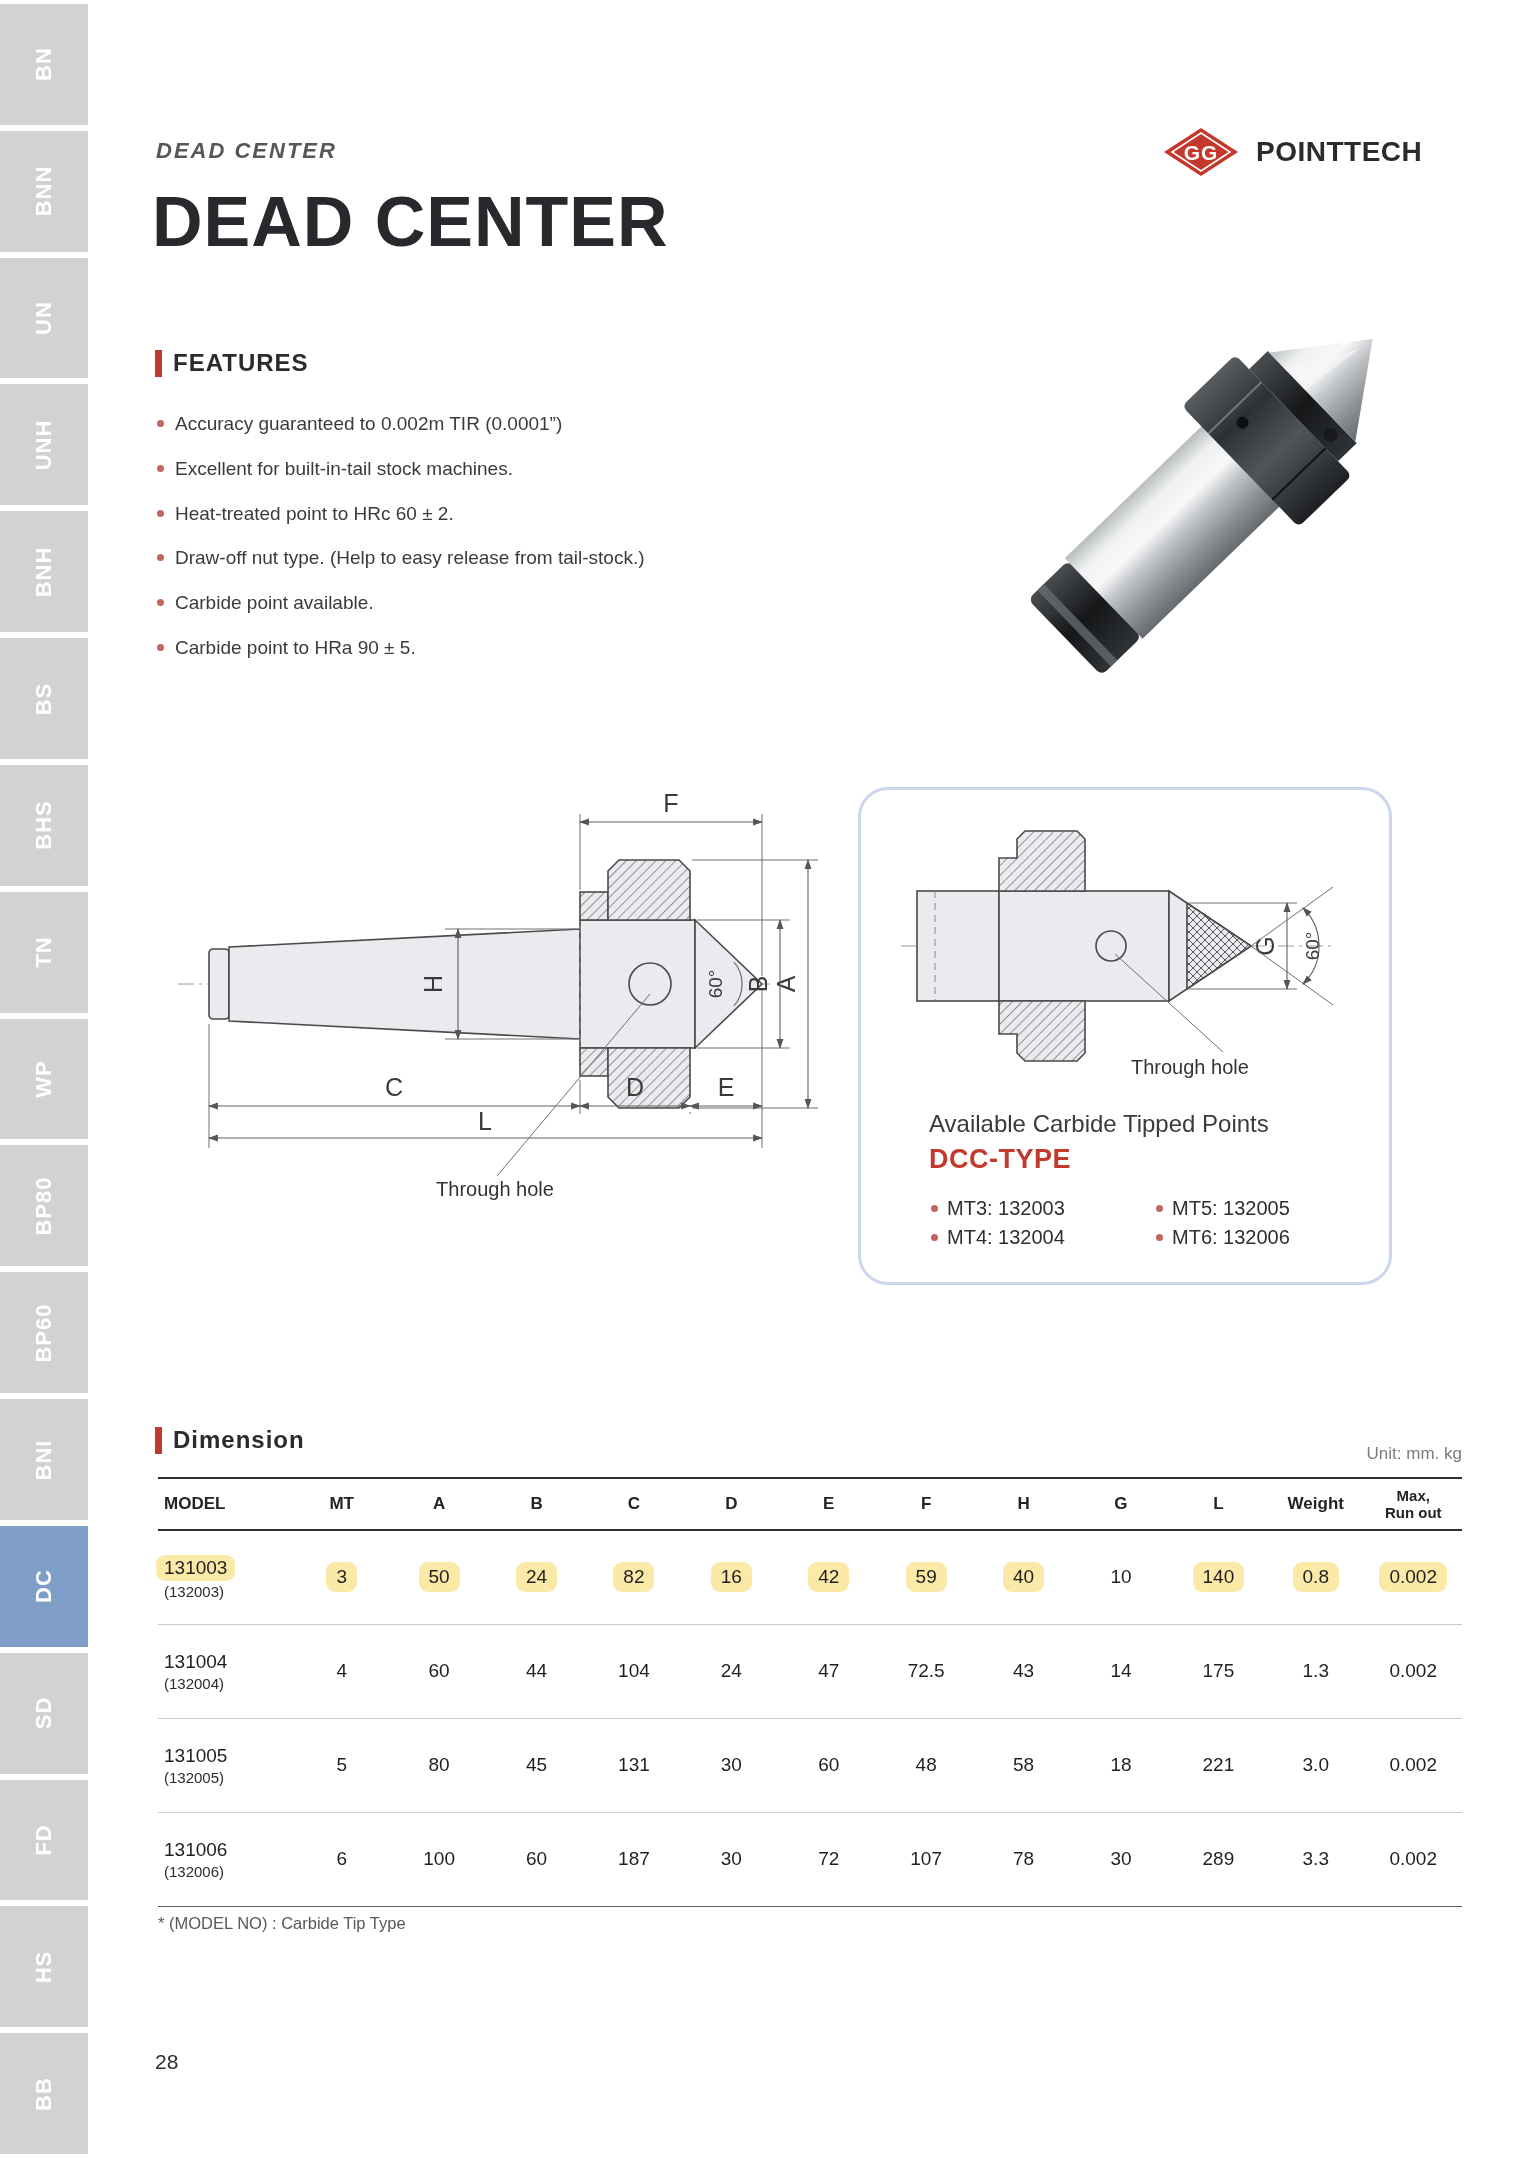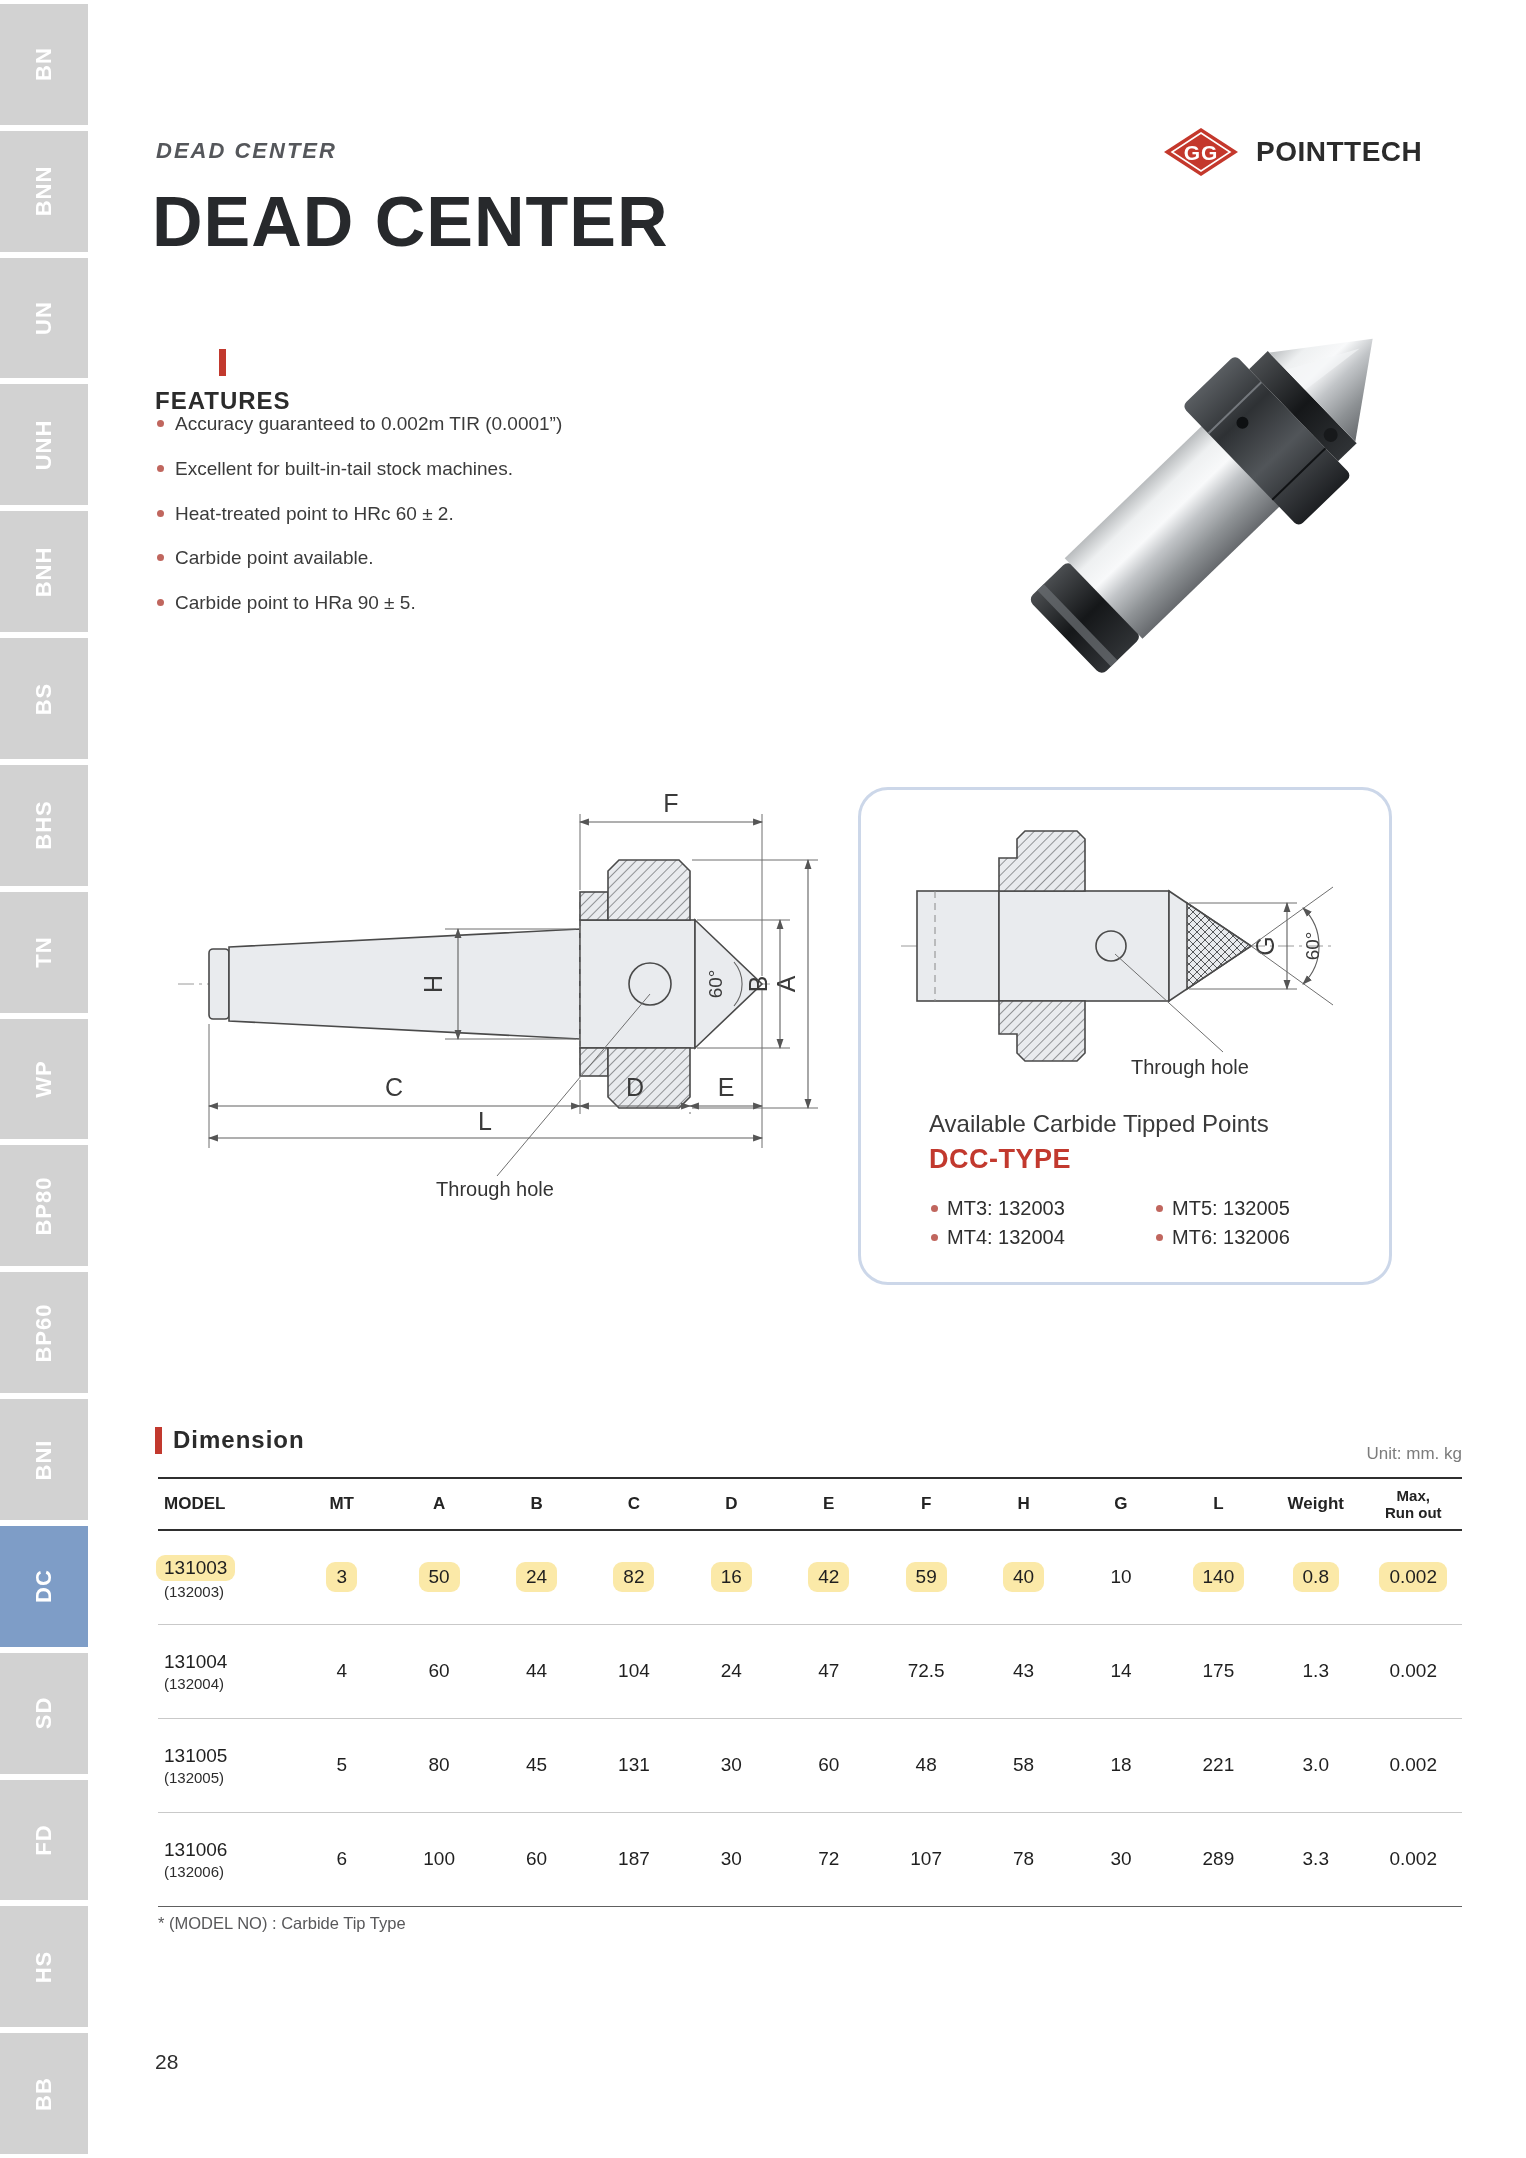--- a/index.html
+++ b/index.html
@@ -165,36 +165,40 @@
       <line x1="290" y1="216" x2="364" y2="216" stroke="#74787d" stroke-width="2"></line>
       <line x1="290" y1="308" x2="364" y2="308" stroke="#101214" stroke-width="2"></line>
       <rect x="364" y="198" width="26" height="128" fill="url(#gDark)"></rect>
       <polygon points="390,200 474,262 390,324" fill="url(#gMetal)"></polygon>
       <polygon points="390,224 458,260 390,252" fill="#f4f6f7" opacity="0.65"></polygon>
       <circle cx="377" cy="302" r="7" fill="#17191b"></circle>
       <circle cx="322" cy="232" r="6" fill="#0e1012"></circle>
     </g>
   </svg>
 
-  <div class="sec-head" style="left:155px;top:349px;flex-direction:column;">
+  <div class="sec-head" style="left:155px;top:349px;">
     <span class="accent-bar"></span>
     <span class="sec-title">FEATURES</span>
   </div>
   <ul class="features-list">
       <li>
         <span class="dot"></span>
         <span>Accuracy guaranteed to 0.002m TIR (0.0001”)</span>
       </li>
       <li>
         <span class="dot"></span>
         <span>Excellent for built-in-tail stock machines.</span>
       </li>
       <li>
         <span class="dot"></span>
         <span>Heat-treated point to HRc 60 ± 2.</span>
+      </li>
+      <li>
+        <span class="dot"></span>
+        <span>Draw-off nut type. (Help to easy release from tail-stock.)</span>
       </li>
       <li>
         <span class="dot"></span>
         <span>Carbide point available.</span>
       </li>
       <li>
         <span class="dot"></span>
         <span>Carbide point to HRa 90 ± 5.</span>
       </li>
     </ul>

